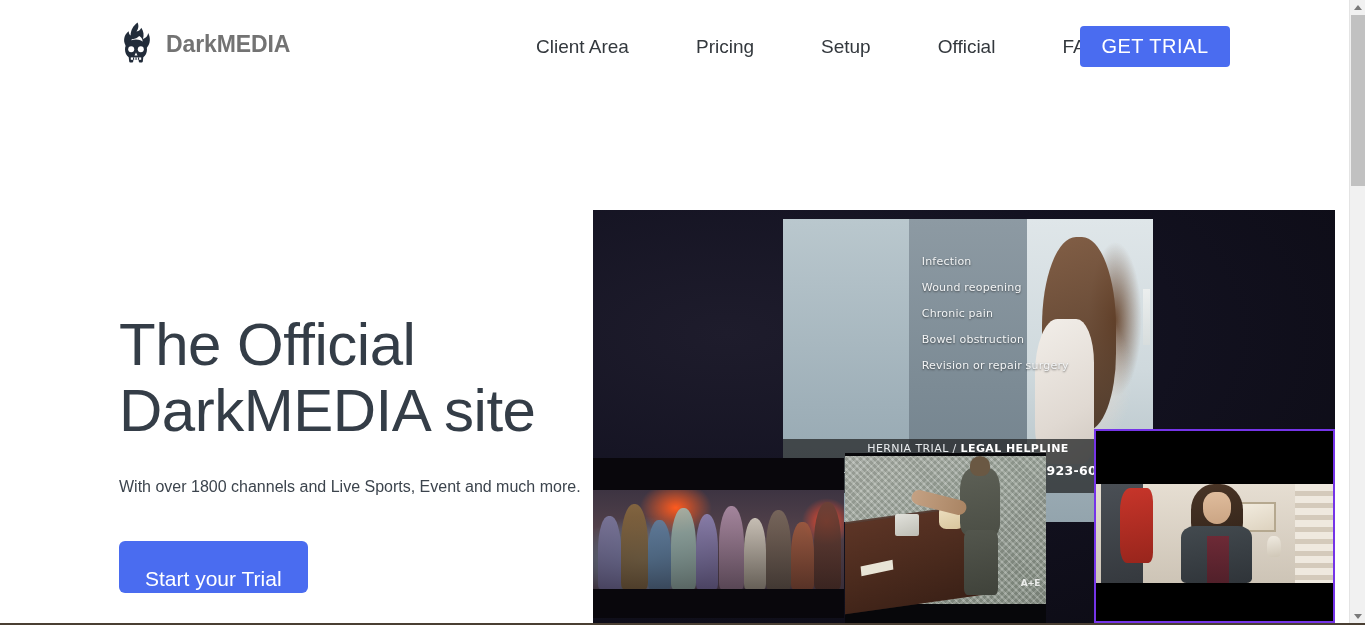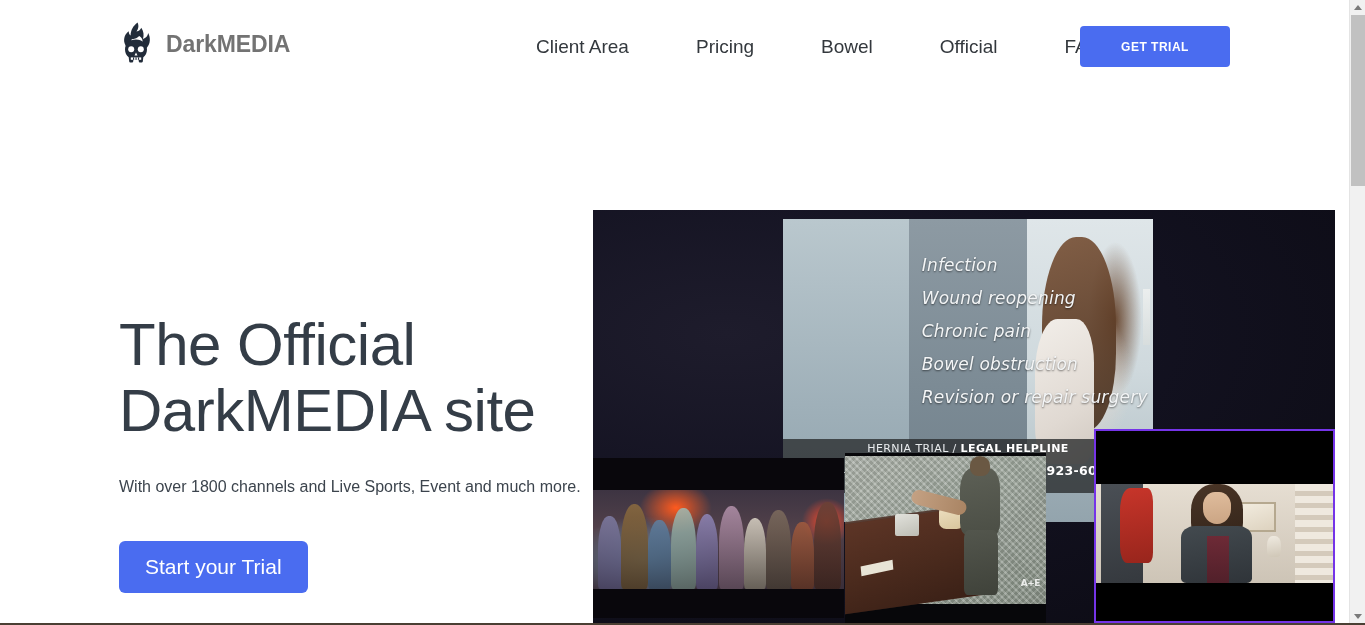--- a/index.html
+++ b/index.html
@@ -78,22 +78,22 @@
 
   #get-trial {
     position: absolute;
     left: 1080px; top: 26px;
     width: 150px; height: 41px;
     background: #4a6cf0;
     color: #ffffff;
     border: none;
     border-radius: 4px;
     font-family: "Liberation Sans", sans-serif;
-    font-size: 12px;
-    font-weight: bold;
+    font-size: 20px;
+    font-weight: normal;
     letter-spacing: 0.5px;
     cursor: pointer;
   }
 
   
   #hero-copy {
     position: absolute;
     left: 119px; top: 268px;
     width: 475px;
   }
@@ -108,21 +108,21 @@
   #hero-sub {
     margin-top: 28px;
     font-size: 16px;
     line-height: 30px;
     color: #3c444d;
     max-width: 470px;
   }
   #start-trial {
     margin-top: 39px;
     display: inline-block;
-    padding: 0 26px;
+    padding: 12px 26px;
     height: 52px;
     line-height: 52px;
     background: #4a6cf0;
     color: #ffffff;
     border: none;
     border-radius: 6px;
     font-family: "Liberation Sans", sans-serif;
     font-size: 21px;
     cursor: pointer;
   }
@@ -189,22 +189,21 @@
   .ta-symptoms {
     position: absolute;
     left: 37.5%; top: 12%;
     width: 60%;
     display: flex;
     flex-direction: column;
     gap: 13px;
   }
   .ta-symptoms span {
     font-family: "DejaVu Sans", sans-serif;
-    font-style: italic;
-    font-size: 17px;
+    font-size: 11px;
     color: #f3f5f6;
     text-shadow: 0 1px 2px rgba(0,0,0,.55);
     white-space: nowrap;
     letter-spacing: .2px;
   }
   .ta-band {
     position: absolute;
     left: 0; top: 72.5%;
     width: 100%; height: 18%;
     background: rgba(40,42,44,.78);
@@ -446,21 +445,21 @@
           <rect x="14.0" y="35.4" width="1.1" height="2.4" fill="#222c3a"></rect>
           <rect x="16.5" y="35.4" width="1.1" height="2.4" fill="#222c3a"></rect>
           <rect x="19.0" y="35.4" width="1.1" height="2.4" fill="#222c3a"></rect>
         </svg>
         <span class="brand-text">DarkMEDIA</span>
       </a>
 
       <nav id="nav">
         <a class="nav-link" href="#">Client Area</a>
         <a class="nav-link" href="#">Pricing</a>
-        <a class="nav-link" href="#">Bowel</a>
+        <a class="nav-link" href="#">Setup</a>
         <a class="nav-link" href="#">Official</a>
         <a class="nav-link" href="#">FAQ</a>
       </nav>
 
       <button id="get-trial">GET TRIAL</button>
     </div>
 
     <div id="hero-copy">
       <h1 id="hero-title">
         <span>The Official</span><br>

